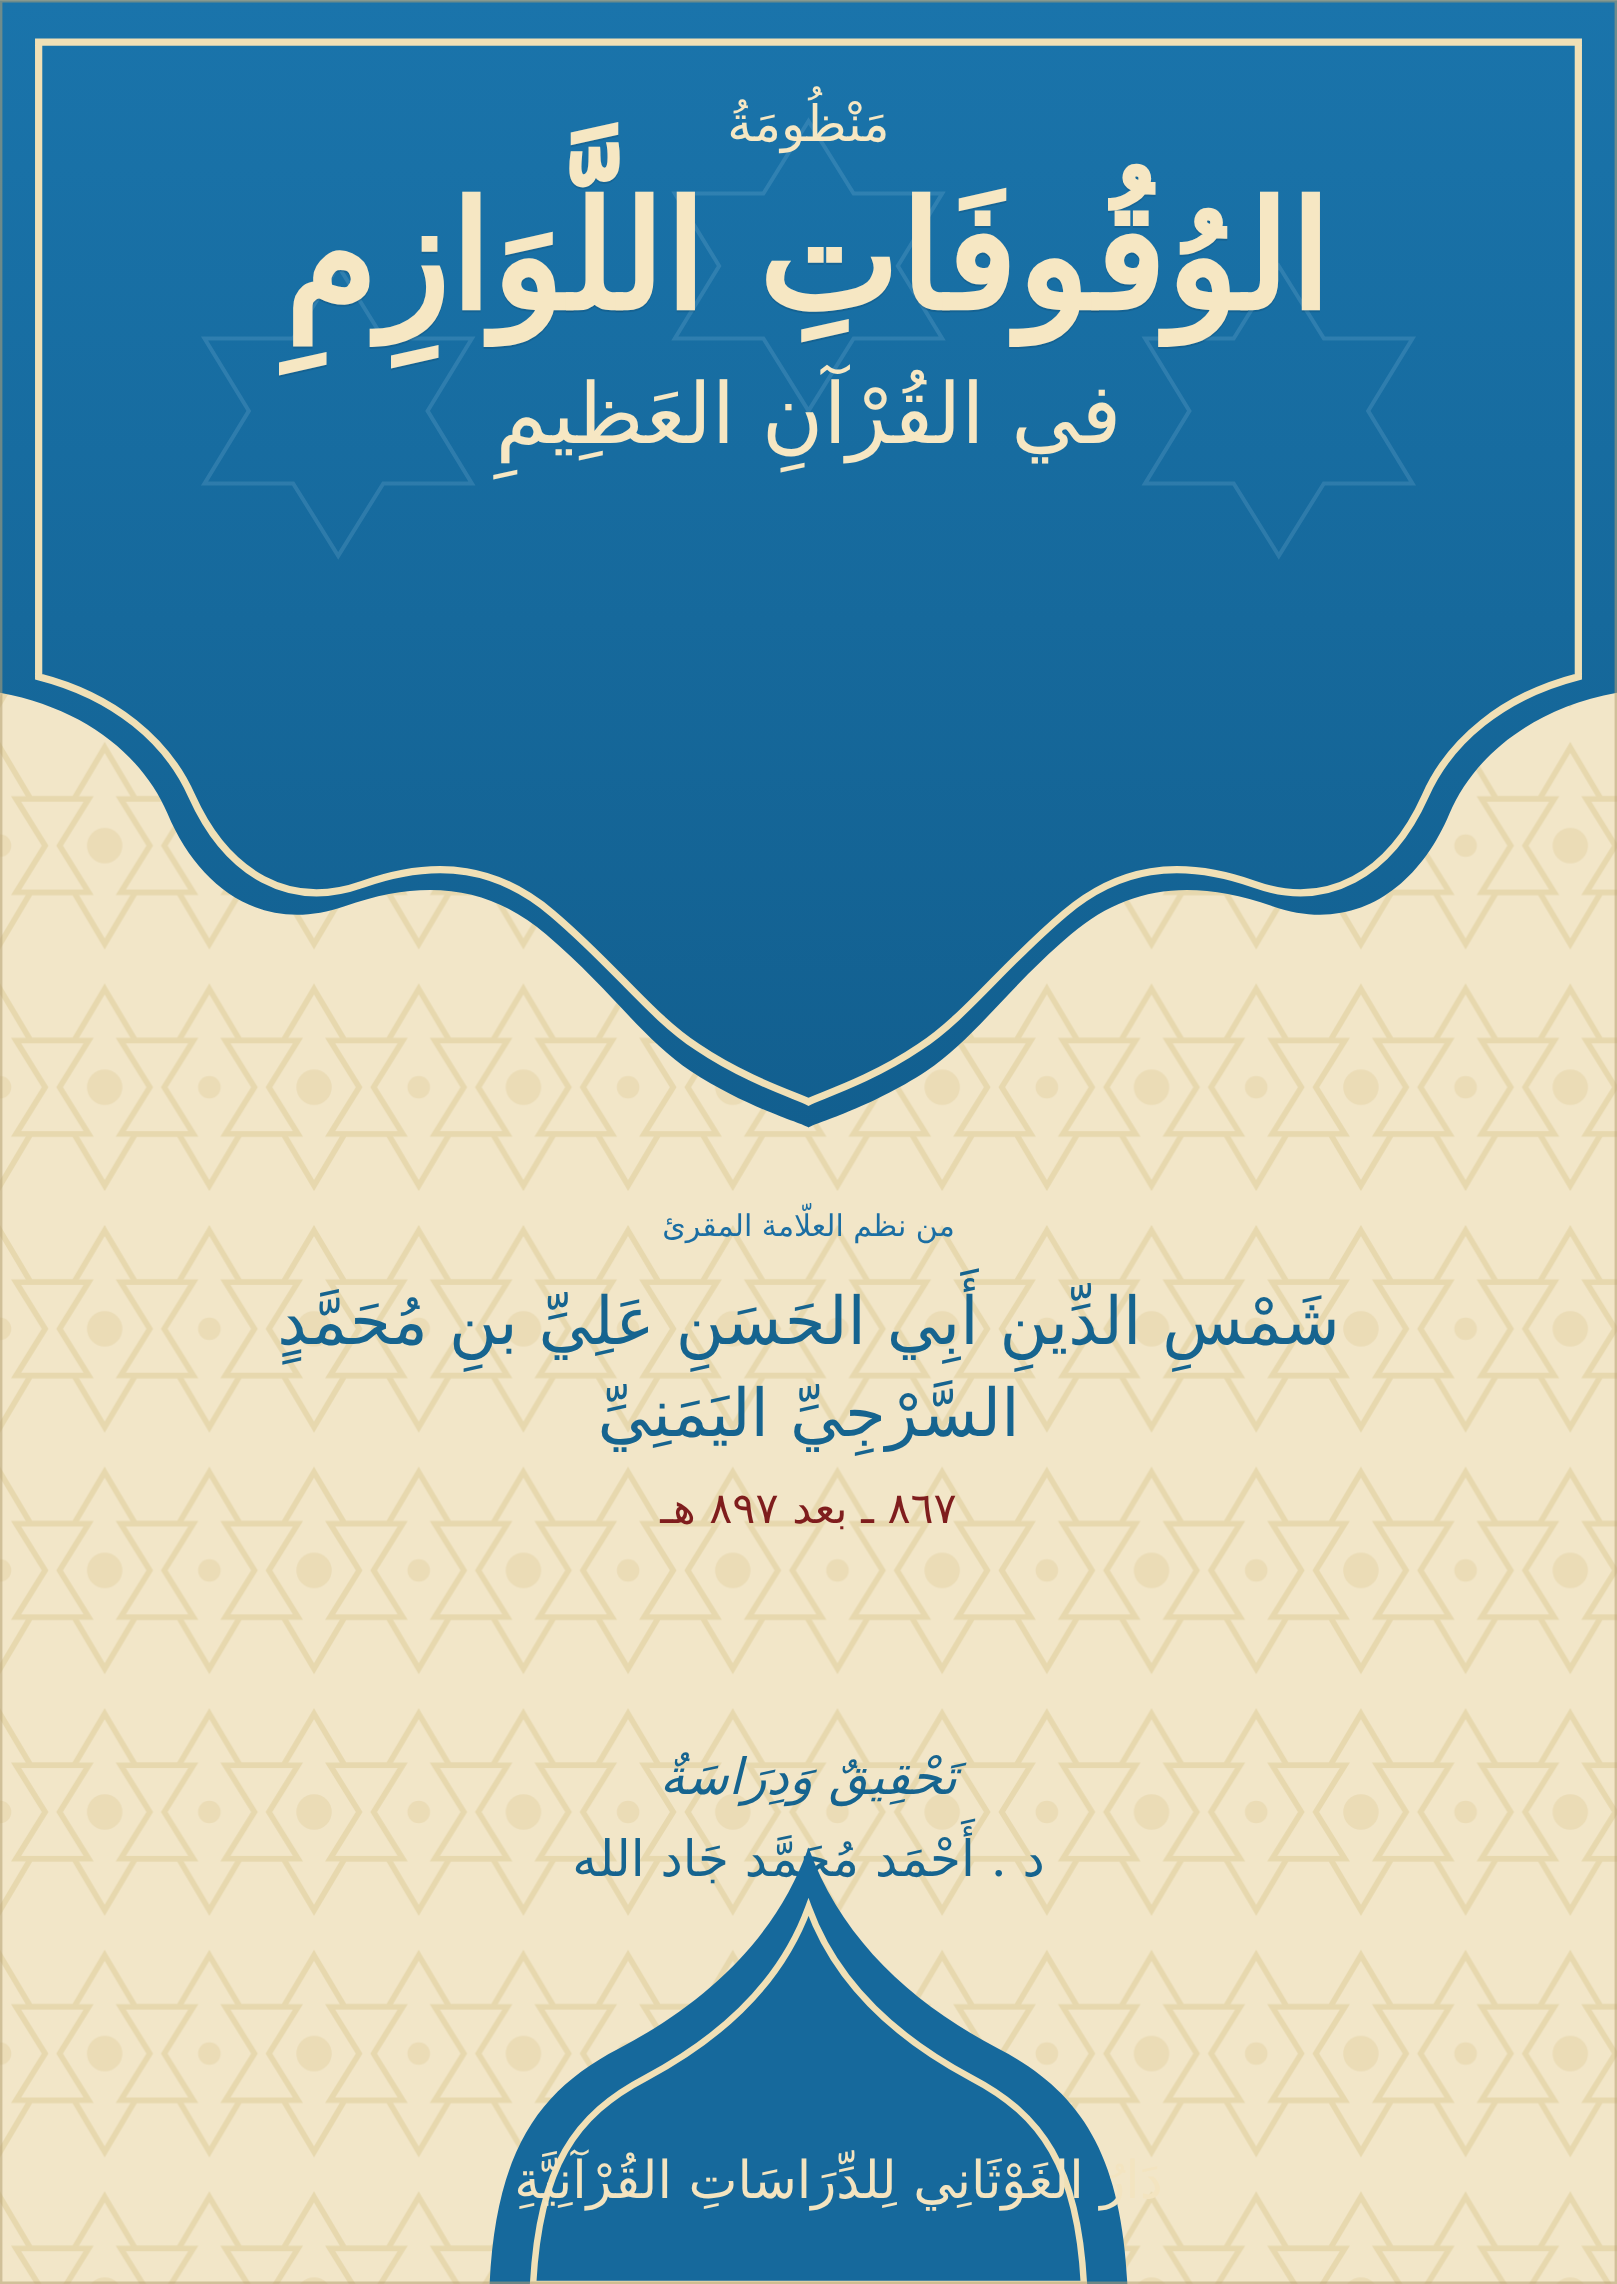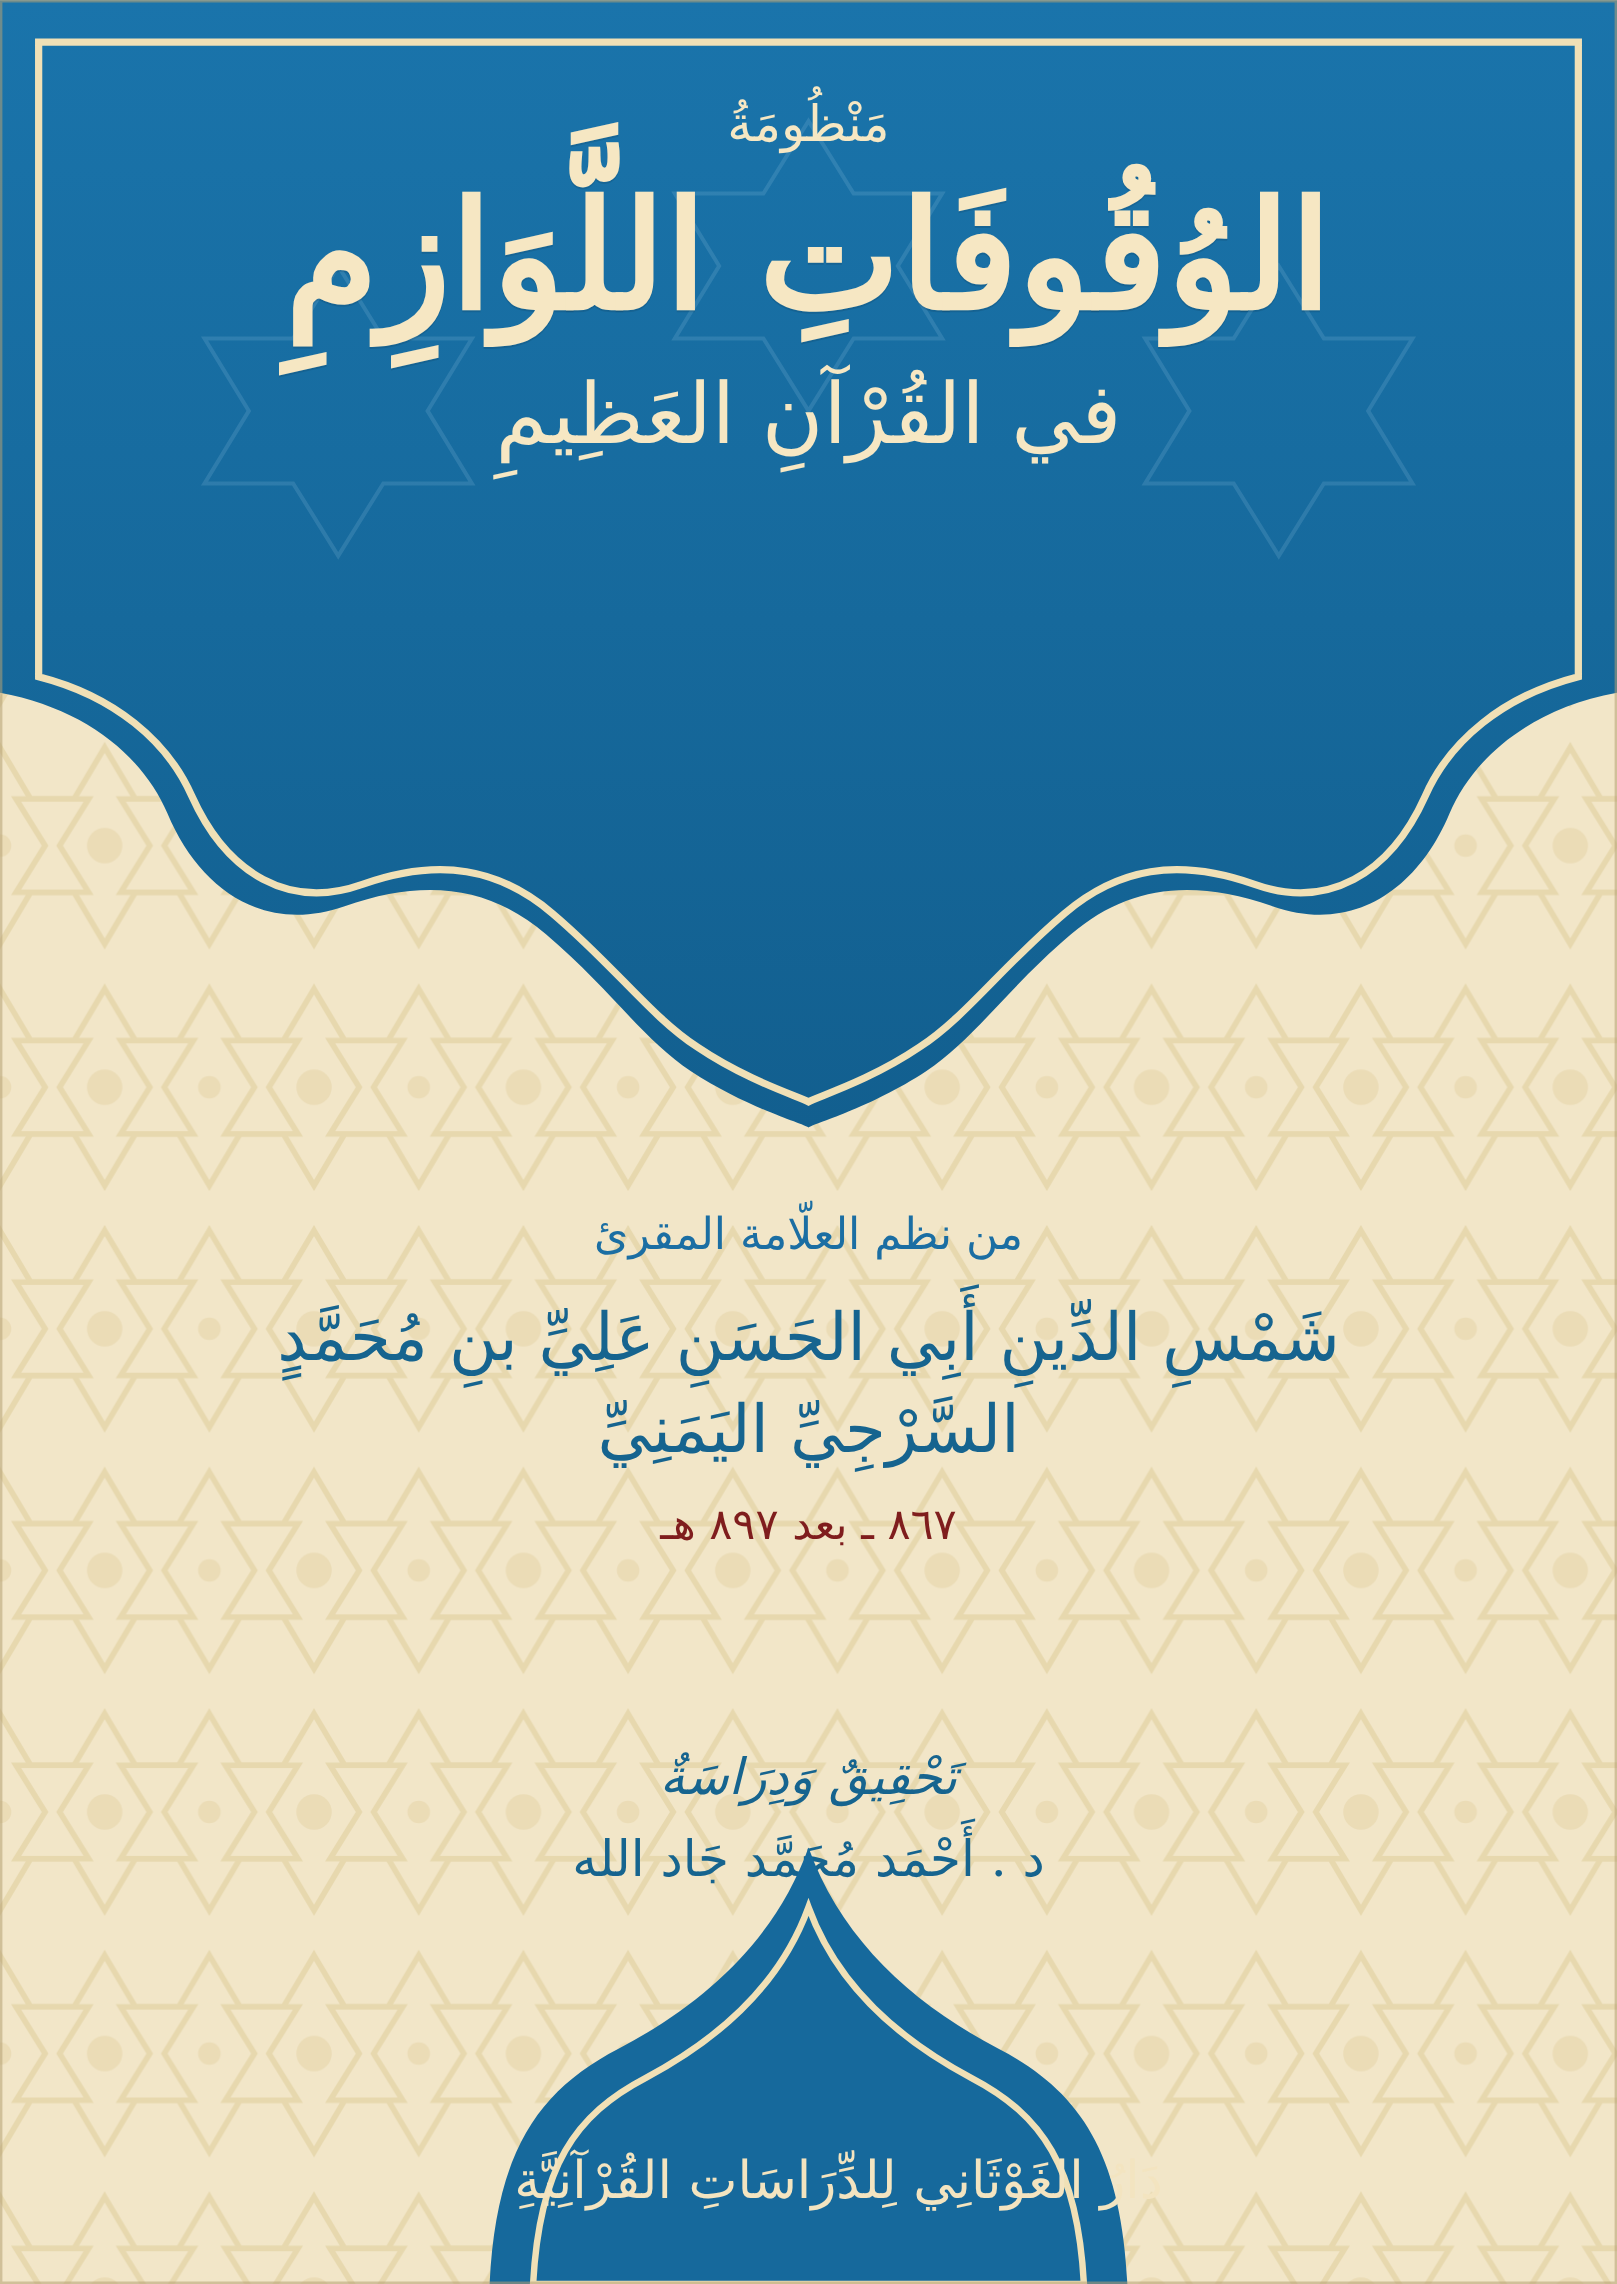--- a/index.html
+++ b/index.html
@@ -85,21 +85,21 @@
     position: absolute;
     top: 1208px;
     left: 0;
     width: 1617px;
     text-align: center;
     color: #1a6fa3;
     direction: rtl;
   }
 
   .credits .attribution {
-    font-size: 44px;
+    font-size: 30px;
     font-family: "DejaVu Serif", serif;
     margin-bottom: 34px;
     color: #1b6ea3;
   }
 
   .credits .author-1 {
     font-size: 66px;
     font-family: "DejaVu Serif", serif;
     line-height: 1.35;
     color: #16648f;

